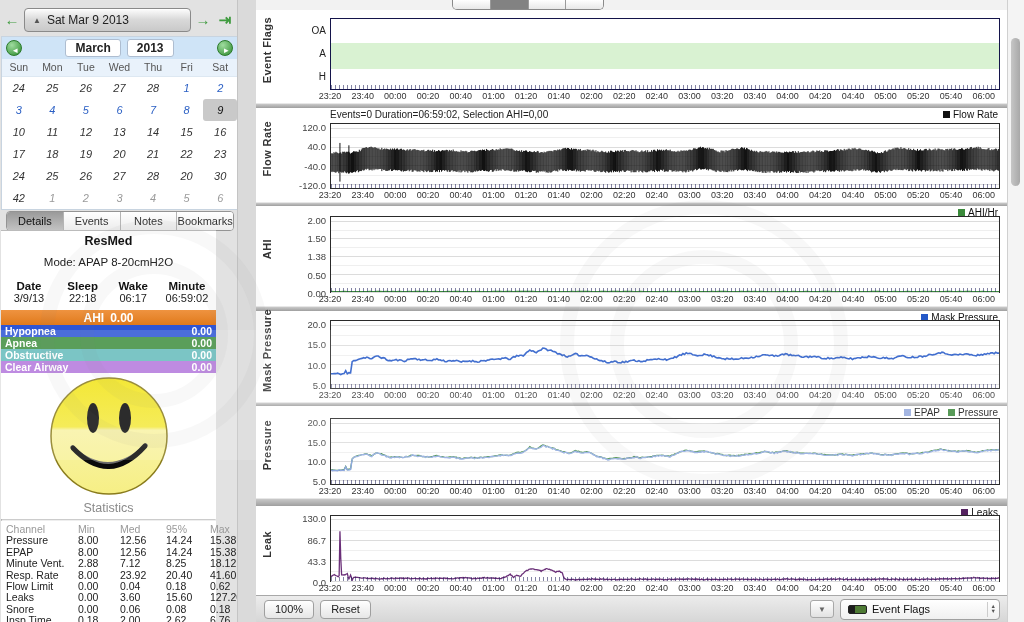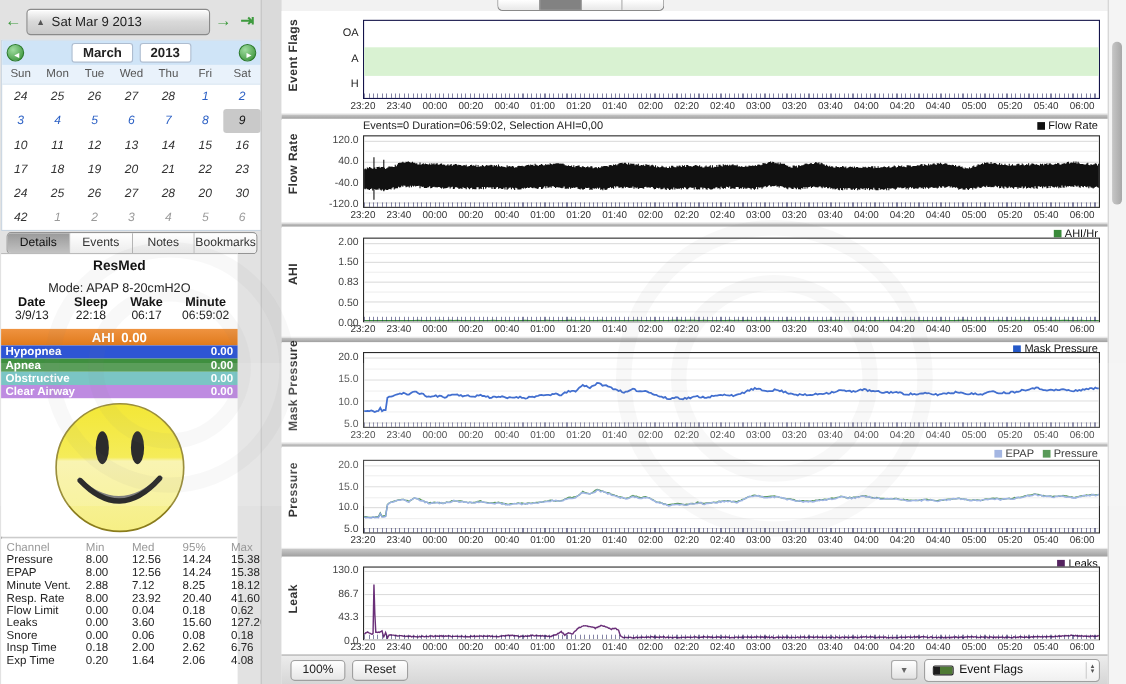--- a/index.html
+++ b/index.html
@@ -27,21 +27,21 @@
   .cal-cell.sel{background:#c9c9c9;border-radius:3px;color:#111;}
 
   .side-tabs{position:absolute;left:6px;top:211px;width:226px;height:18px;display:flex;border:1px solid #949494;border-radius:4px;overflow:hidden;background:#fff;}
   .side-tab{flex:1;font-size:11px;color:#333;display:flex;align-items:center;justify-content:center;border-right:1px solid #b5b5b5;background:linear-gradient(#ffffff,#ececec);cursor:pointer;}
   .side-tab:last-child{border-right:none;}
   .side-tab.active{background:linear-gradient(#9a9a9a,#c2c2c2);color:#111;}
 
   .details-panel{position:absolute;left:1px;top:230px;width:215px;bottom:0;background:#fff;border-top:1px solid #bbb;}
   .brand{font-size:12.5px;font-weight:bold;color:#111;text-align:center;padding-top:3px;}
   .mode-line{font-size:11.5px;color:#222;text-align:center;margin-top:8px;}
-  .sum-table{display:grid;grid-template-columns:26% 24% 23% 27%;margin-top:1px;}
+  .sum-table{display:grid;grid-template-columns:26% 24% 23% 27%;margin-top:12px;}
   .sum-table .h{font-size:11.5px;font-weight:bold;color:#111;text-align:center;}
   .sum-table .v{font-size:11px;color:#222;text-align:center;padding-bottom:4px;}
   .ahi-banner{height:15px;background:linear-gradient(#ef9340,#e07a1c);color:#fff;font-weight:bold;font-size:12px;display:flex;align-items:center;justify-content:center;gap:6px;margin-top:2px;}
   .ev-row{height:12px;display:flex;align-items:center;justify-content:space-between;padding:0 4px;color:#fff;font-size:10.5px;font-weight:bold;}
   .smiley-box{height:126px;display:flex;align-items:center;justify-content:center;}
   .stats-caption{font-size:12.5px;color:#8a8a8a;text-align:center;padding:2px 0 4px;}
   .stats-divider{border-top:1px solid #ccc;margin:0;}
   .stats-table{padding:3px 5px 0;}
   .stats-row{display:grid;grid-template-columns:72px 42px 46px 44px 54px;font-size:10.5px;line-height:11.4px;color:#222;}
   .stats-row.head{color:#999;}
@@ -225,20 +225,21 @@
               <stop offset="100%" stop-color="#f6ef85"></stop>
             </linearGradient>
           </defs>
           <circle cx="63" cy="62" r="58" fill="url(#faceGrad)" stroke="#8a7c1c" stroke-width="1.5"></circle>
           <ellipse cx="47" cy="44" rx="6" ry="15" fill="#0a0a0a"></ellipse>
           <ellipse cx="79" cy="44" rx="6" ry="15" fill="#0a0a0a"></ellipse>
           <path d="M25 72 Q63 108 101 70" fill="none" stroke="#6a6a6a" stroke-width="3"></path>
           <path d="M27 74 Q63 112 99 72" fill="none" stroke="#0a0a0a" stroke-width="5" stroke-linecap="round"></path>
         </svg>
       </div>
+      <div class="stats-caption">Statistics</div>
       <hr class="stats-divider">
       <div class="stats-table" id="stats-table">
           <div class="stats-row head">
             <span>Channel</span>
             <span>Min</span>
             <span>Med</span>
             <span>95%</span>
             <span>Max</span>
           </div>
           <div class="stats-row">
@@ -427,21 +428,21 @@
             <div class="gridline minor" style="top: 64.2857%;"></div>
             <div class="gridline" style="top: 76.1905%;"></div>
             <div class="gridline minor" style="top: 88.0952%;"></div>
             <div class="gridline" style="top: 100%;"></div>
             <svg viewBox="0 0 1000 100" preserveAspectRatio="none" class="series-svg">
               <path d="M0.0,99.3L4.9,99.5L9.8,99.5L14.6,99.5L19.5,99.3L24.4,99.4L29.3,99.4L34.1,99.5L39.0,99.5L43.9,99.4L48.8,99.5L53.7,99.5L58.5,99.3L63.4,99.4L68.3,99.3L73.2,99.2L78.0,99.5L82.9,99.3L87.8,99.5L92.7,99.3L97.6,99.4L102.4,99.2L107.3,99.4L112.2,99.5L117.1,99.2L122.0,99.5L126.8,99.2L131.7,99.3L136.6,99.5L141.5,99.3L146.3,99.5L151.2,99.5L156.1,99.3L161.0,99.5L165.9,99.5L170.7,99.4L175.6,99.2L180.5,99.4L185.4,99.3L190.2,99.3L195.1,99.4L200.0,99.4L204.9,99.5L209.8,99.5L214.6,99.4L219.5,99.2L224.4,99.5L229.3,99.4L234.1,99.4L239.0,99.4L243.9,99.3L248.8,99.2L253.7,99.3L258.5,99.5L263.4,99.3L268.3,99.3L273.2,99.4L278.0,99.2L282.9,99.2L287.8,99.3L292.7,99.3L297.6,99.2L302.4,99.3L307.3,99.5L312.2,99.5L317.1,99.4L322.0,99.2L326.8,99.5L331.7,99.4L336.6,99.5L341.5,99.4L346.3,99.4L351.2,99.4L356.1,99.5L361.0,99.3L365.9,99.5L370.7,99.2L375.6,99.3L380.5,99.3L385.4,99.3L390.2,99.5L395.1,99.5L400.0,99.5L404.9,99.3L409.8,99.3L414.6,99.4L419.5,99.2L424.4,99.1L429.3,99.2L434.1,99.4L439.0,99.2L443.9,99.2L448.8,99.2L453.7,99.5L458.5,99.4L463.4,99.2L468.3,99.5L473.2,99.4L478.0,99.5L482.9,99.4L487.8,99.4L492.7,99.5L497.6,99.2L502.4,99.5L507.3,99.2L512.2,99.5L517.1,99.5L522.0,99.2L526.8,99.5L531.7,99.3L536.6,99.5L541.5,99.5L546.3,99.1L551.2,99.4L556.1,99.5L561.0,99.5L565.9,99.5L570.7,99.3L575.6,99.4L580.5,99.2L585.4,99.3L590.2,99.3L595.1,99.5L600.0,99.5L604.9,99.5L609.8,99.4L614.6,99.3L619.5,99.4L624.4,99.3L629.3,99.5L634.1,99.2L639.0,99.5L643.9,99.2L648.8,99.5L653.7,99.5L658.5,99.4L663.4,99.5L668.3,99.4L673.2,99.5L678.0,99.3L682.9,99.5L687.8,99.4L692.7,99.3L697.6,99.5L702.4,99.5L707.3,99.5L712.2,99.1L717.1,99.5L722.0,99.5L726.8,99.5L731.7,99.5L736.6,99.2L741.5,99.3L746.3,99.2L751.2,99.5L756.1,99.5L761.0,99.5L765.9,99.5L770.7,99.5L775.6,99.5L780.5,99.5L785.4,99.5L790.2,99.5L795.1,99.4L800.0,99.4L804.9,99.5L809.8,99.2L814.6,99.2L819.5,99.2L824.4,99.5L829.3,99.5L834.1,99.5L839.0,99.5L843.9,99.3L848.8,99.5L853.7,99.5L858.5,99.5L863.4,99.2L868.3,99.5L873.2,99.4L878.0,99.5L882.9,99.4L887.8,99.2L892.7,99.5L897.6,99.2L902.4,99.5L907.3,99.5L912.2,99.5L917.1,99.4L922.0,99.3L926.8,99.2L931.7,99.4L936.6,99.4L941.5,99.2L946.3,99.4L951.2,99.2L956.1,99.2L961.0,99.4L965.9,99.5L970.7,99.4L975.6,99.2L980.5,99.4L985.4,99.5L990.2,99.5L995.1,99.4L1000.0,99.5" fill="none" stroke="#3a8a3a" stroke-width="1.3" vector-effect="non-scaling-stroke"></path>
             </svg>
           </div>
           <div class="ytick" style="top: 8.66667px;">2.00</div>
           <div class="ytick" style="top: 27px;">1.50</div>
-          <div class="ytick" style="top: 45.3333px;">0.83</div>
+          <div class="ytick" style="top: 45.3333px;">1.38</div>
           <div class="ytick" style="top: 63.6667px;">0.50</div>
           <div class="ytick" style="top: 82px;">0.00</div>
           <div class="xticks">
             <span style="left: 0%;">23:20</span>
             <span style="left: 4.87805%;">23:40</span>
             <span style="left: 9.7561%;">00:00</span>
             <span style="left: 14.6341%;">00:20</span>
             <span style="left: 19.5122%;">00:40</span>
             <span style="left: 24.3902%;">01:00</span>
             <span style="left: 29.2683%;">01:20</span>

